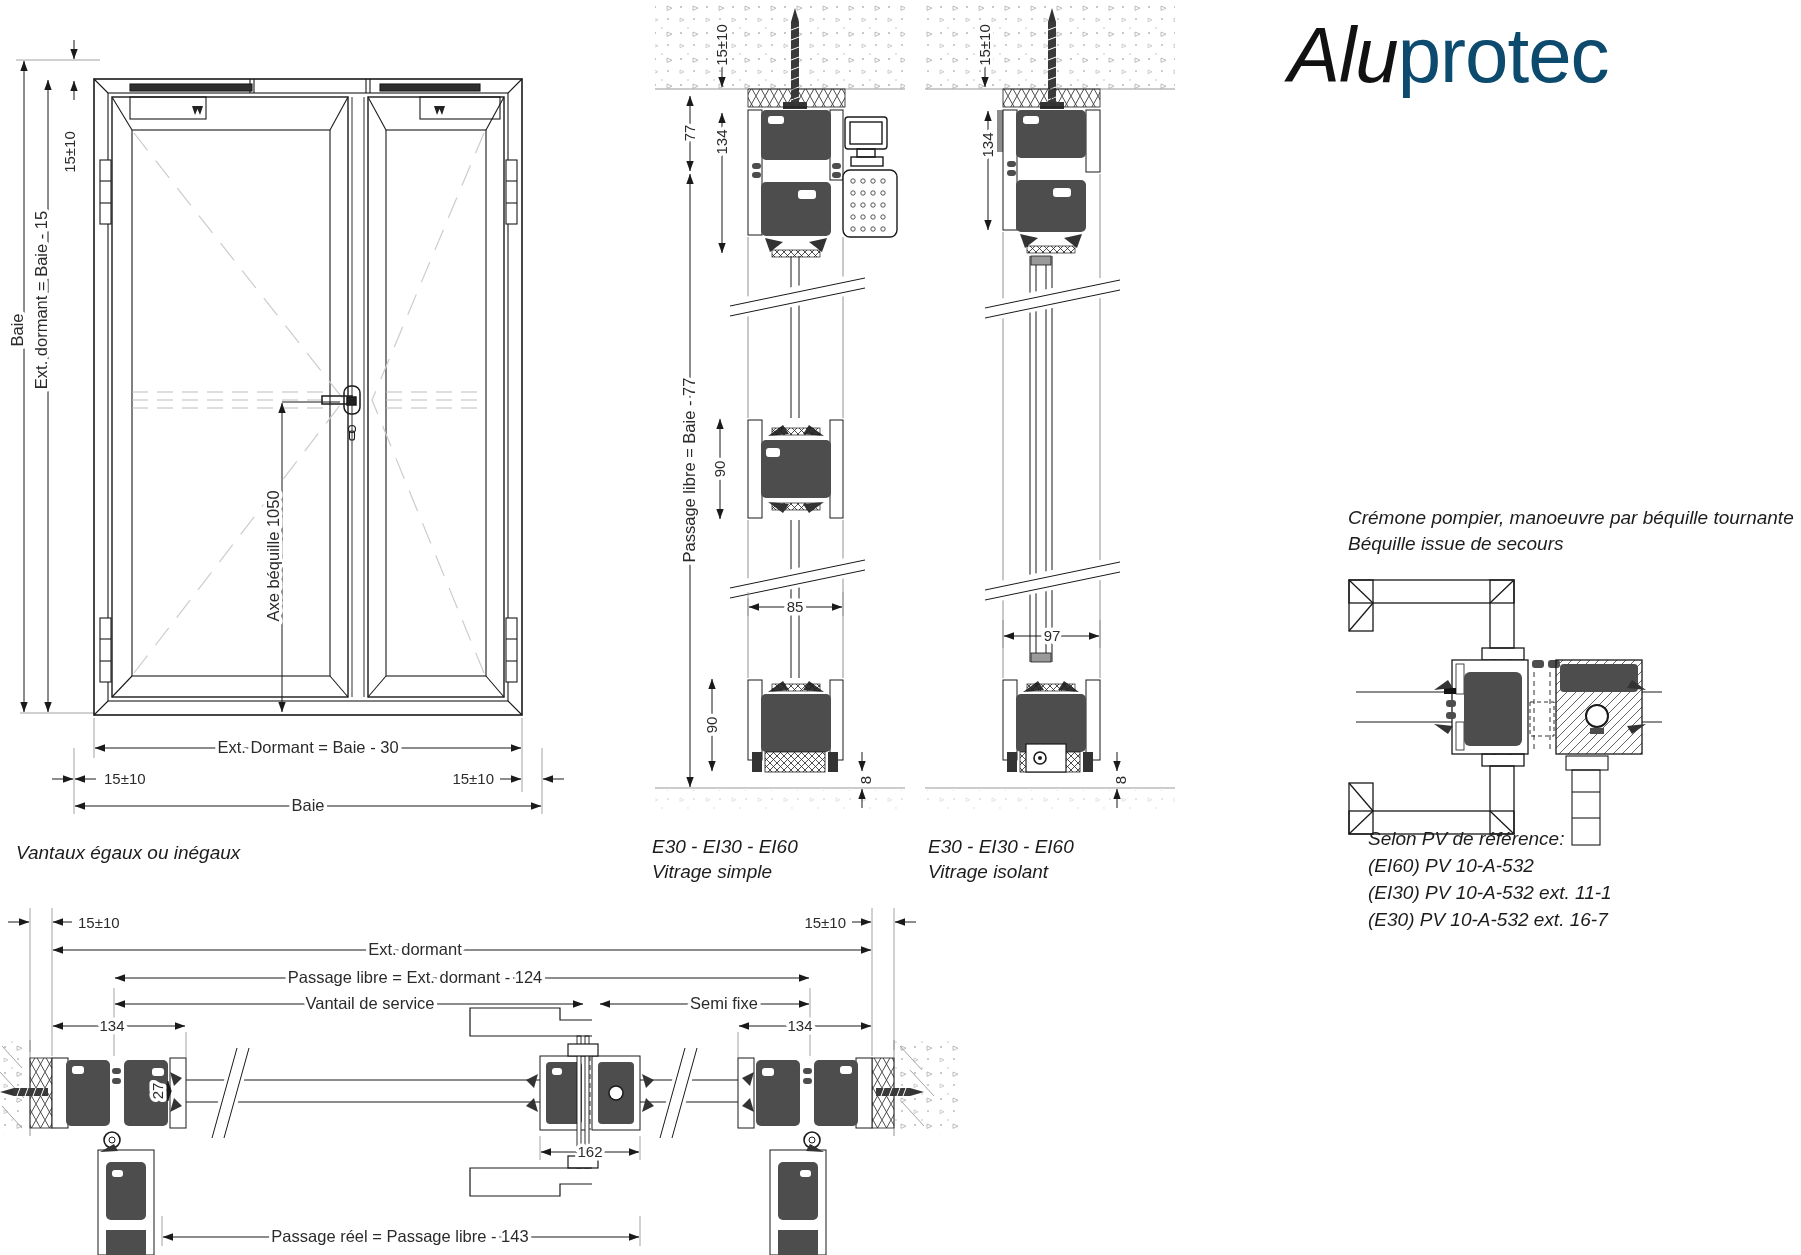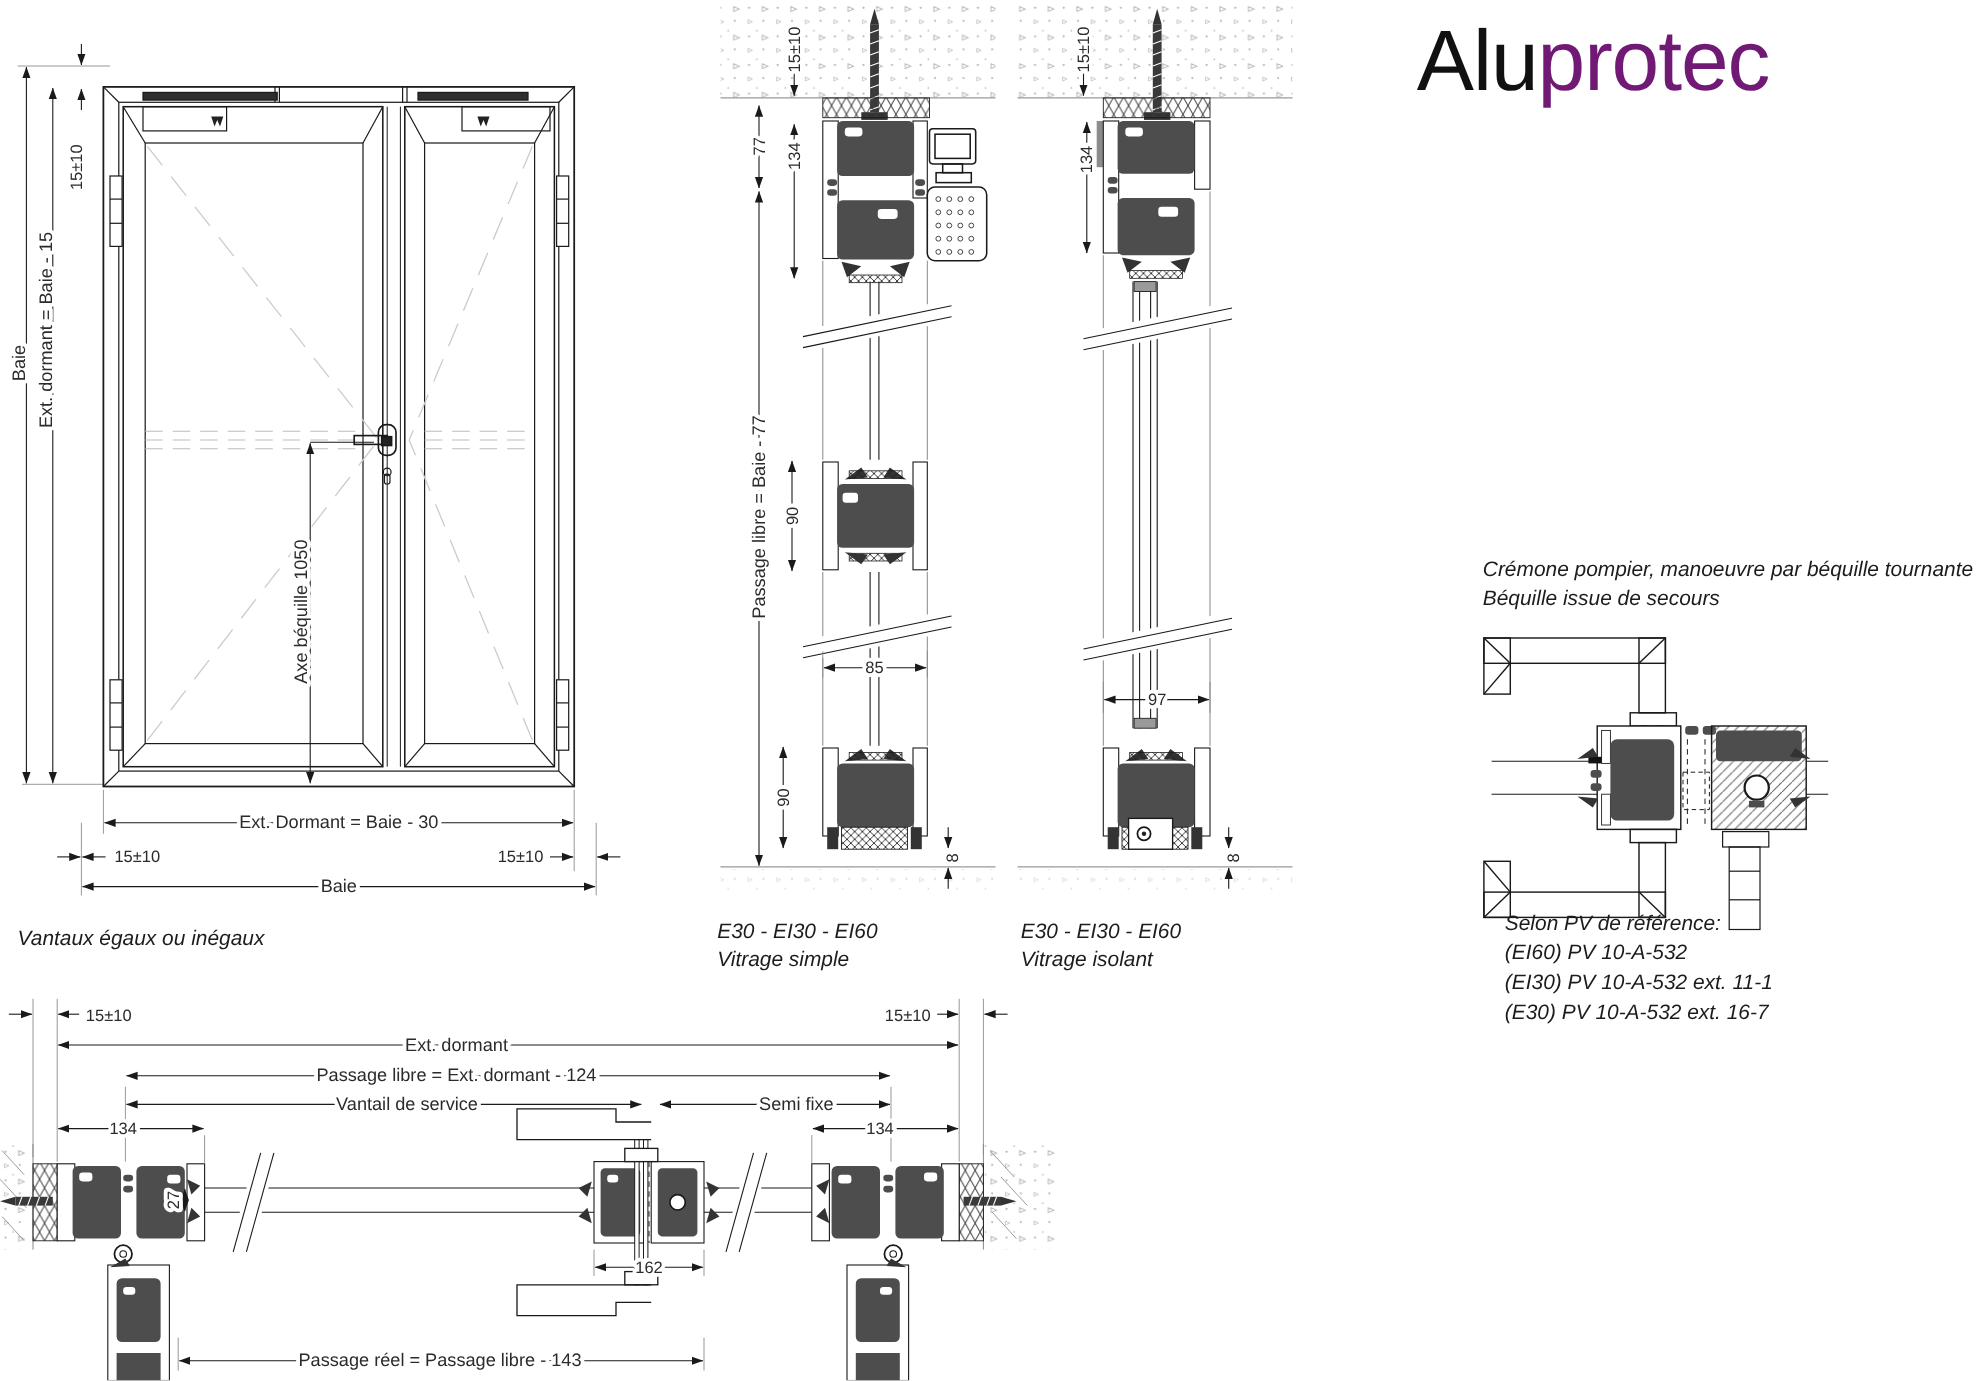--- a/index.html
+++ b/index.html
@@ -6,22 +6,22 @@
   .canvas{position:relative;width:1801px;height:1255px;background:#fff;overflow:hidden;
           font-family:"Liberation Sans",sans-serif;}
   svg{position:absolute;left:0;top:0;}
   svg text{font-family:"Liberation Sans",sans-serif;fill:#2b2b2b;}
   .dim{font-size:15px;}
   .dimL{font-size:16.5px;}
   .halo{stroke:#fff;stroke-width:7px;paint-order:stroke;stroke-linejoin:round;}
   .cap{font-size:19px;font-style:italic;fill:#1c1c1c;}
   .logo{position:absolute;left:1288px;top:10px;font-size:78px;letter-spacing:-1px;
         font-family:"Liberation Sans",sans-serif;font-weight:400;white-space:nowrap;}
-  .logo .b{color:#111;}
-  .logo .o{color:#701a75;margin-top:28px;}
+  .logo .b{color:#111;font-style:italic;}
+  .logo .o{color:#0c4a6e;margin-top:28px;}
 </style>
 </head>
 <body>
 
 <div class="canvas">
 
 <svg width="1801" height="1255" viewBox="0 0 1801 1255">
 <defs>
   <marker id="ar" viewBox="0 0 10 10" refX="9.2" refY="5" markerWidth="11" markerHeight="11" orient="auto-start-reverse">
     <path d="M0,1.6 L9.5,5 L0,8.4 z" fill="#1a1a1a"></path>

